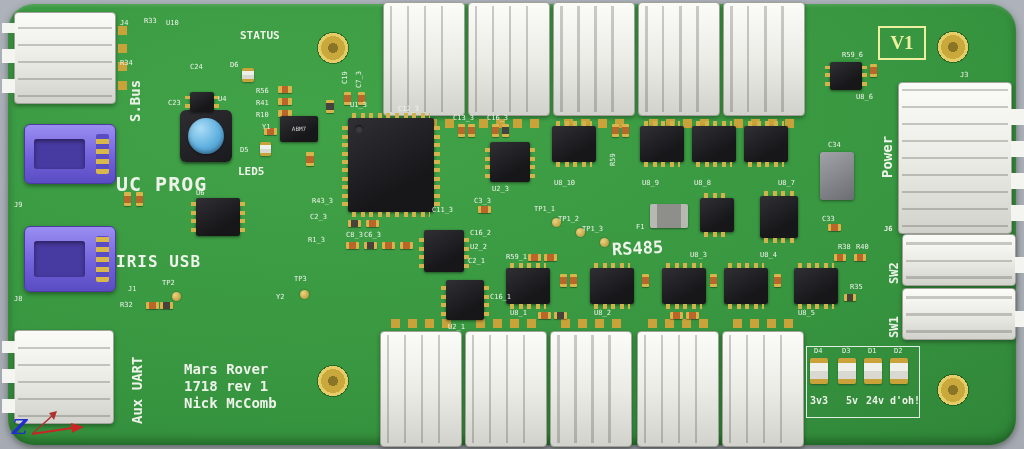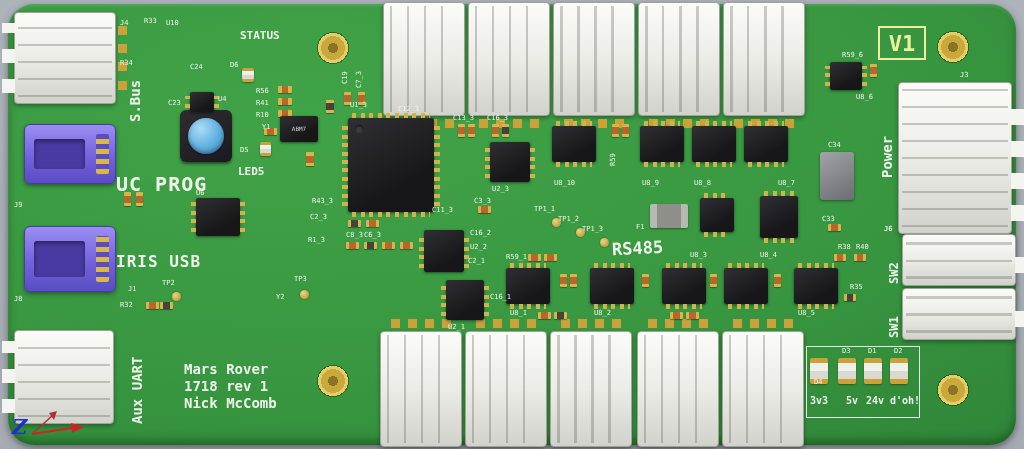--- a/index.html
+++ b/index.html
@@ -37,21 +37,21 @@
   .pas.h.dk{background:linear-gradient(90deg,#d8b44a 0 25%,#46423c 25% 75%,#d8b44a 75%);}
   .pas.v.or{background:linear-gradient(0deg,#d8b44a 0 25%,#b8662a 25% 75%,#d8b44a 75%);}
   .pas.v.dk{background:linear-gradient(0deg,#d8b44a 0 25%,#46423c 25% 75%,#d8b44a 75%);}
   .tp{position:absolute;width:9px;height:9px;border-radius:50%;background:radial-gradient(circle at 35% 35%,#eed47e,#b28c30);box-shadow:0 0 2px rgba(0,0,0,.4);}
   .xtal{position:absolute;display:flex;align-items:center;justify-content:center;background:linear-gradient(180deg,#ececee 0%,#c2c3c7 45%,#97989c 100%);border:1px solid #7e7f83;border-radius:13px;color:#4a4b50;font-size:8px;letter-spacing:1px;box-shadow:0 2px 3px rgba(0,0,0,.35);}
   .fuse{position:absolute;background:linear-gradient(90deg,#b8b8b2 0 18%,#8e8e8a 18% 82%,#b8b8b2 82%);border-radius:2px;box-shadow:0 1px 2px rgba(0,0,0,.4);}
   .gcap{position:absolute;background:linear-gradient(150deg,#a2a3a8,#6c6d72);border-radius:3px;box-shadow:0 1px 3px rgba(0,0,0,.45);}
   .ledpkg{position:absolute;background:linear-gradient(180deg,#caa23a 0 18%,#f0f0ea 18% 50%,#d9d9d2 50% 82%,#caa23a 82%);border-radius:2px;box-shadow:0 1px 2px rgba(0,0,0,.35);}
   .btnbase{position:absolute;background:linear-gradient(150deg,#2e2e32,#1a1a1e);border-radius:6px;box-shadow:0 2px 3px rgba(0,0,0,.5);}
   .btncap{position:absolute;border-radius:50%;background:radial-gradient(circle at 35% 30%,#aadcf6 0%,#5fb0e0 55%,#3c88ba 100%);box-shadow:inset 0 -2px 4px rgba(0,0,0,.35),0 1px 2px rgba(0,0,0,.4);}
-  .vbox{position:absolute;display:flex;align-items:center;justify-content:center;border:2px solid #eef0a0;color:#eef0a0;font-weight:bold;font-size:22px;}
+  .vbox{position:absolute;display:flex;align-items:center;justify-content:center;border:2px solid #eef0a0;color:#eef0a0;font-weight:bold;font-size:19px;font-family:Liberation Serif, serif;}
   .ledbox{position:absolute;border:1px solid rgba(255,255,255,.85);}
   .axis{position:absolute;left:8px;top:402px;width:96px;height:46px;}
   .axis-z{position:absolute;left:4px;top:12px;color:#1f2ecc;font-size:21px;font-weight:bold;font-style:italic;font-family:"DejaVu Serif",serif;}
 </style>
 </head>
 <body>
 
 <div class="viewport">
   <div class="pcb">
 
@@ -252,21 +252,21 @@
     <div class="lbl" style="left:952px;top:68px;">J3</div>
     <div class="lbl" style="left:876px;top:222px;font-weight:bold;">J6</div>
     <div class="lbl" style="left:830px;top:240px;">R38</div>
     <div class="lbl" style="left:848px;top:240px;">R40</div>
     <div class="lbl" style="left:842px;top:280px;">R35</div>
     <div class="lbl" style="left:6px;top:198px;">J9</div>
     <div class="lbl" style="left:6px;top:292px;">J8</div>
     <div class="lbl" style="left:120px;top:282px;">J1</div>
     <div class="lbl" style="left:112px;top:298px;">R32</div>
 
-    <div class="lbl" style="left:806px;top:344px;margin-top:31px;">D4</div>
+    <div class="lbl" style="left:806px;top:344px;">D4</div>
     <div class="lbl" style="left:834px;top:344px;">D3</div>
     <div class="lbl" style="left:860px;top:344px;">D1</div>
     <div class="lbl" style="left:886px;top:344px;">D2</div>
     <div class="lbl b" style="left:802px;top:392px;font-size:10px;">3v3</div>
     <div class="lbl b" style="left:838px;top:392px;font-size:10px;">5v</div>
     <div class="lbl b" style="left:858px;top:392px;font-size:10px;">24v</div>
     <div class="lbl b" style="left:882px;top:392px;font-size:10px;">d'oh!</div>
   </div>
 
   <div class="axis">

